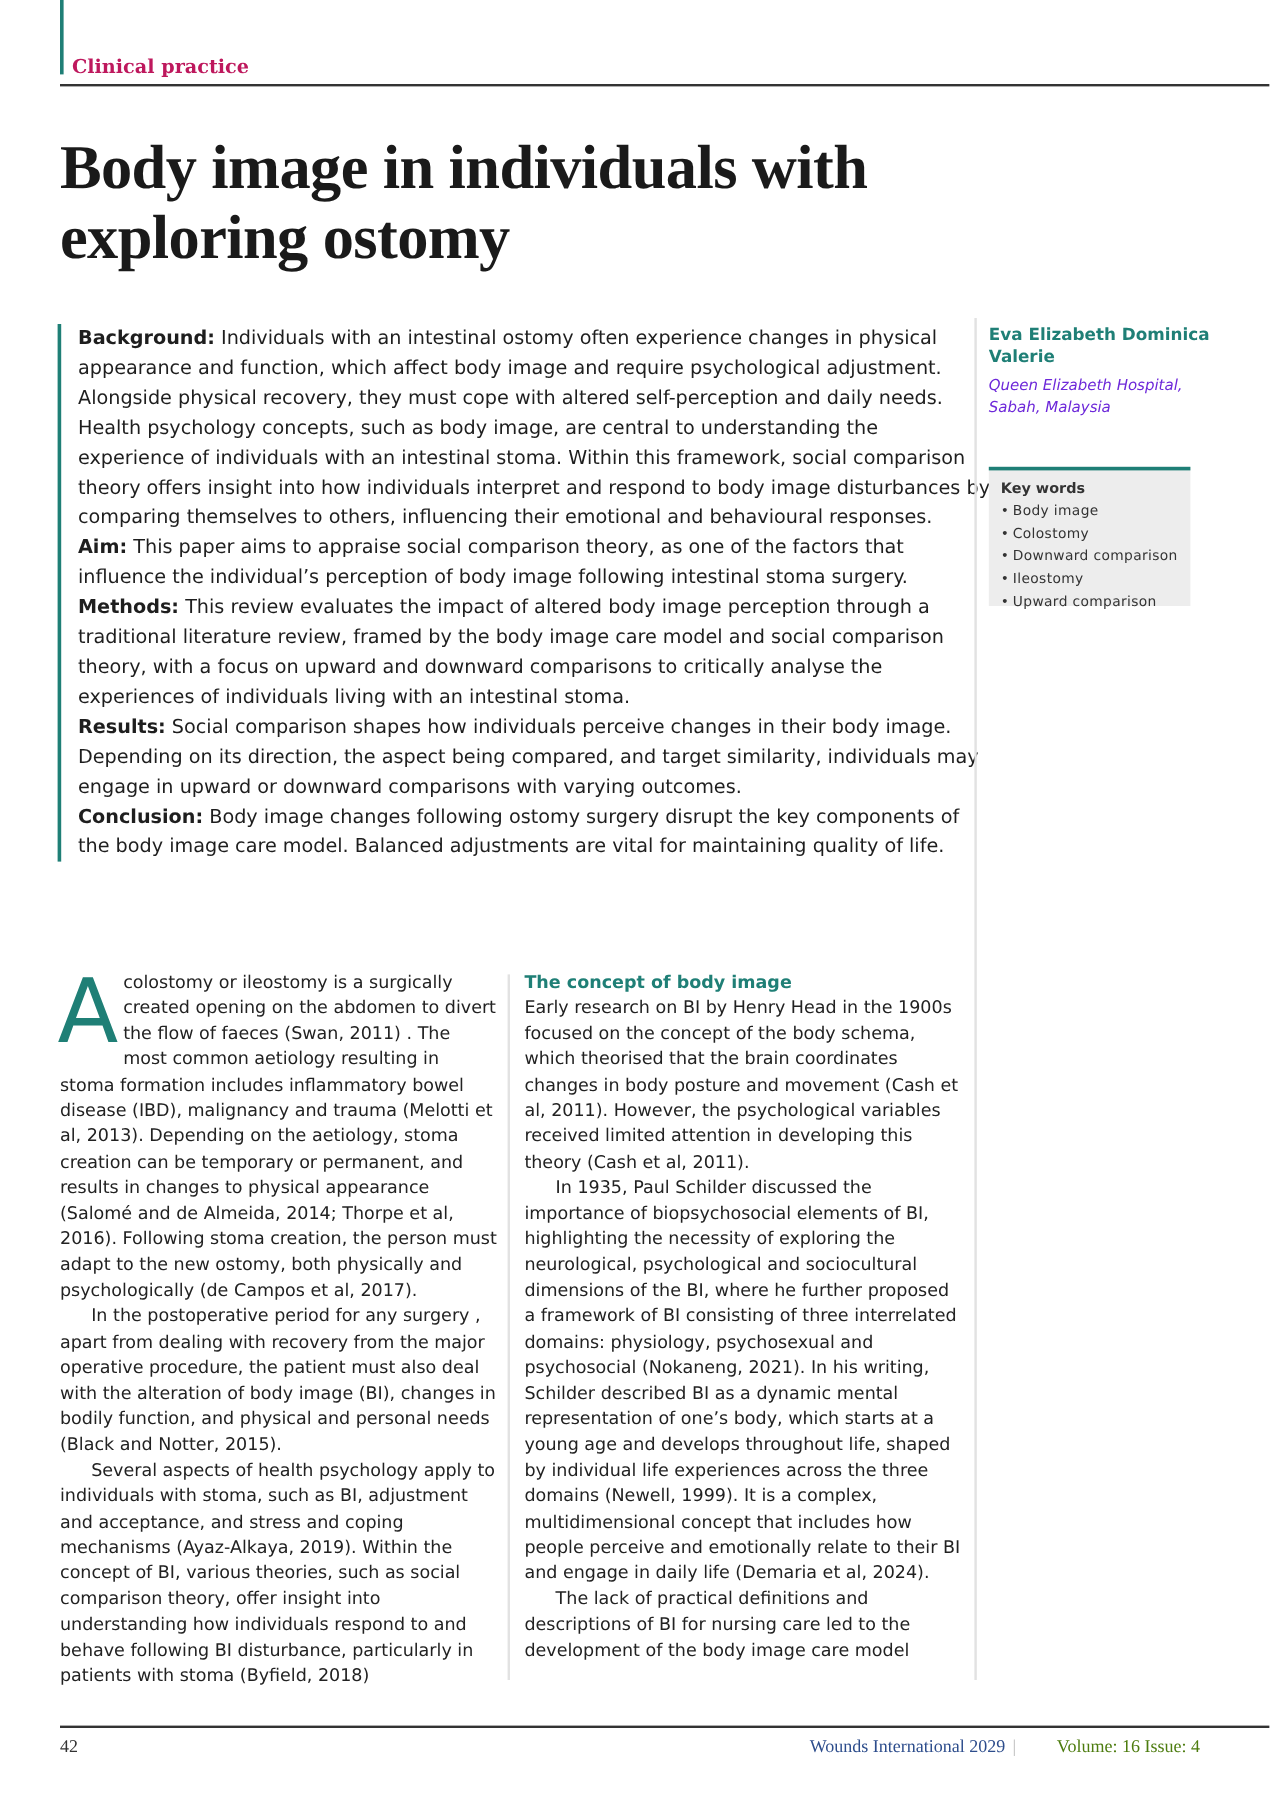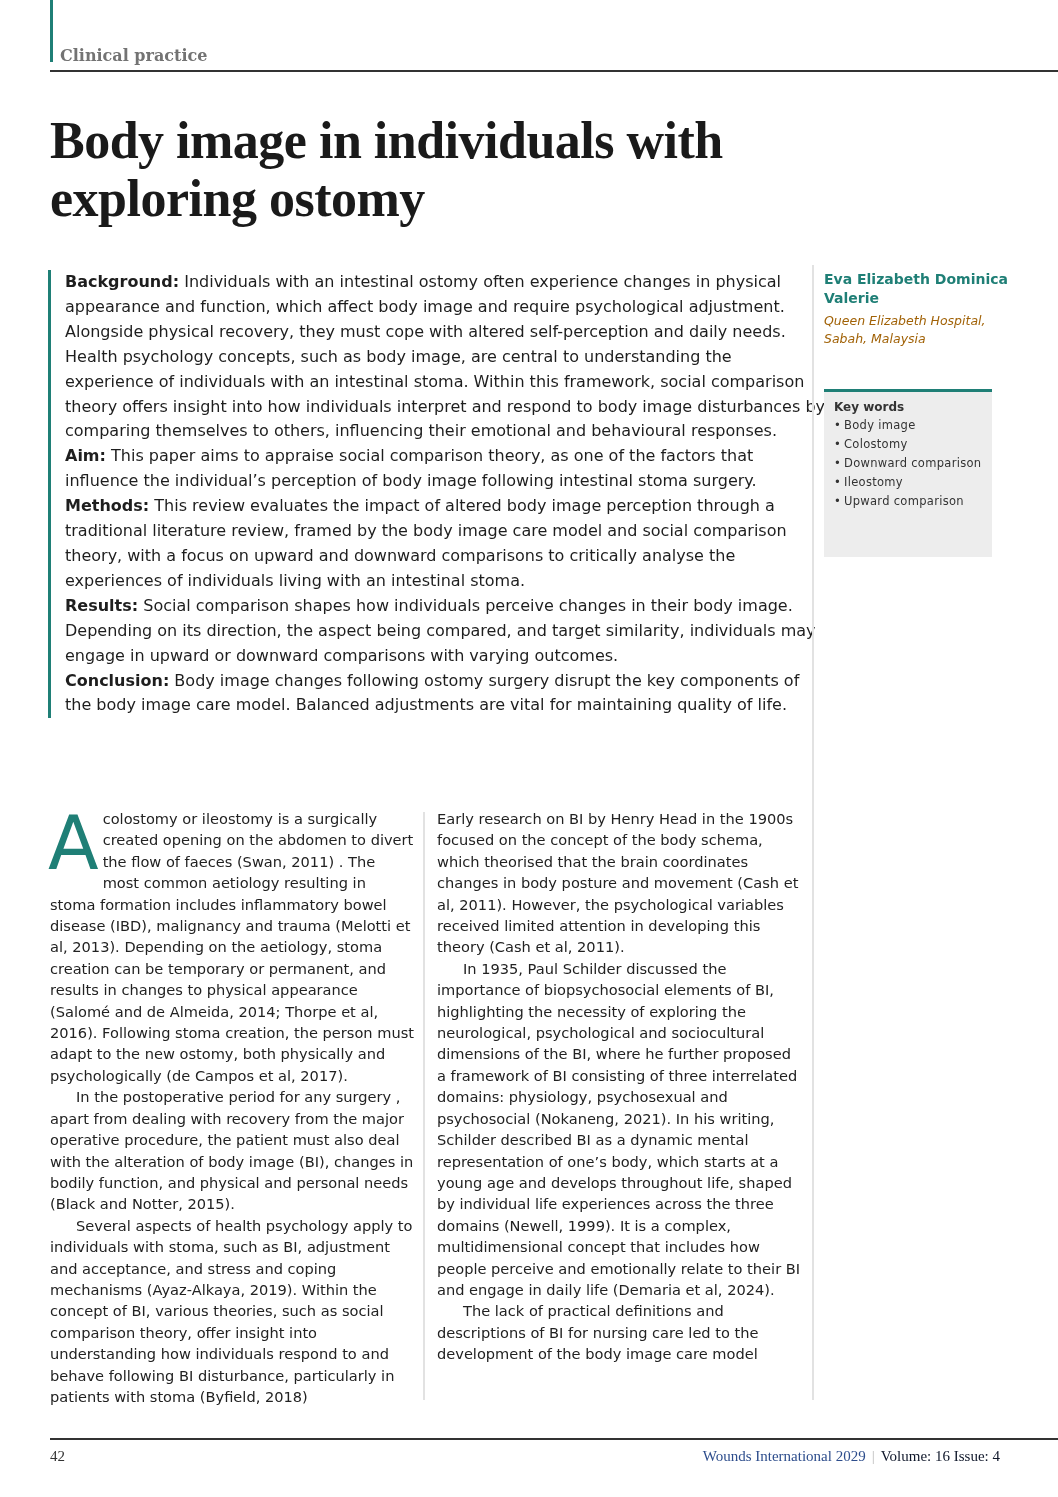--- a/index.html
+++ b/index.html
@@ -1,46 +1,46 @@
 <!DOCTYPE html>
 <html><head>
 <meta charset="utf-8">
 <style>
   html, body { margin:0; padding:0; background:#ffffff; }
   body { width:1058px; height:1497px; position:relative; overflow:hidden; font-family:"DejaVu Sans", sans-serif; color:#222; }
   #section-bar { position:absolute; left:50px; top:0; width:3px; height:62px; background:#1f7f76; }
-  #section-label { position:absolute; left:60px; top:46px; font-family:"DejaVu Serif", serif; font-weight:bold; font-size:16px; color:#737373;text-align:center; }
+  #section-label { position:absolute; left:60px; top:46px; font-family:"DejaVu Serif", serif; font-weight:bold; font-size:16px; color:#be185d;text-align:center; }
   #header-rule { position:absolute; left:50px; top:70px; width:1008px; height:1.5px; background:#333; }
   #title { position:absolute; left:50px; top:112px; width:760px; font-family:"Liberation Serif", serif; font-weight:bold; font-size:52px; line-height:58px; color:#1a1a1a; letter-spacing:-0.5px; margin:0; }
   #abstract { position:absolute; left:48px; top:270px; width:760px; border-left:3px solid #1f7f76; padding-left:14px; font-size:16px; line-height:24.9px; color:#1e1e1e; }
   #abstract p { margin:0; }
   #abstract b { font-weight:bold; }
   #sidebar-sep { position:absolute; left:812px; top:265px; width:2px; height:1135px; background:#e2e2e2; }
   #author { position:absolute; left:824px; top:270px; width:200px; }
   #author-name { font-weight:bold; font-size:14px; line-height:19px; color:#1f7f76; }
-  #author-aff { font-style:italic; font-size:12.5px; line-height:18px; color:#a16207; margin-top:4px; }
-  #keywords { position:absolute; left:824px; top:389px; width:168px; background:#ededed; border-top:3px solid #1f7f76; padding:8px 10px 8px 10px; box-sizing:border-box; height:168px; }
+  #author-aff { font-style:italic; font-size:12.5px; line-height:18px; color:#6d28d9; margin-top:4px; }
+  #keywords { position:absolute; left:824px; top:389px; width:168px; background:#ededed; border-top:3px solid #1f7f76; padding:8px 10px 8px 10px; box-sizing:border-box; height:116px; }
   #kw-title { font-weight:bold; font-size:12px; color:#333; margin-bottom:3px; }
   #kw-list { list-style:none; margin:0; padding:0; font-size:11.5px; line-height:16px; color:#333; letter-spacing:0.3px; }
   #kw-list li { position:relative; padding-left:10px; margin-bottom:3px; }
   #kw-list li::before { content:"•"; position:absolute; left:0; top:0; }
   .col { position:absolute; top:808px; font-size:14.6px; line-height:21.4px; color:#222; }
   .col p { margin:0; }
   .indent { text-indent:26px; }
   #col1 { left:50px; width:365px; }
   #col-sep { position:absolute; left:423px; top:812px; width:2px; height:588px; background:#e2e2e2; }
   #col2 { left:437px; width:365px; }
   #dropcap { float:left; font-size:74px; line-height:62px; color:#1f7f76; margin:4px 4px 0 -2px; font-family:"DejaVu Sans", sans-serif; }
   #col2-head { font-weight:bold; font-size:14.6px; color:#1f7f76; }
   #footer-rule { position:absolute; left:50px; top:1438px; width:1008px; height:1.5px; background:#333; }
   #page-num { position:absolute; left:50px; top:1448px; font-family:"Liberation Serif", serif; font-size:15px; color:#333; }
   #footer-right { position:absolute; right:58px; top:1448px; font-family:"Liberation Serif", serif; font-size:15px; }
   #journal { color:#2d4d8c; }
   #footer-sep { color:#bbb; margin:0 6px; }
-  #volume { color:#0f172a; }
+  #volume { color:#4d7c0f;margin-left:28px; }
 </style>
 </head>
 <body>
 
 <div id="section-bar"></div>
 <div id="section-label">Clinical practice</div>
 <div id="header-rule"></div>
 
 <h1 id="title">Body image in individuals with exploring ostomy</h1>
 
@@ -72,20 +72,21 @@
 
 <div id="col1" class="col">
   <p><span id="dropcap">A</span><span>colostomy or ileostomy  is a surgically created opening on the abdomen to divert the flow of faeces (Swan, 2011) . The most common aetiology resulting in stoma formation includes inflammatory bowel disease (IBD), malignancy and trauma (Melotti et al, 2013). Depending on the aetiology, stoma creation can be temporary or permanent, and results in changes to physical appearance (Salomé and de Almeida, 2014; Thorpe et al, 2016). Following stoma creation, the person must adapt to the new ostomy, both physically and psychologically (de Campos et al, 2017).</span></p>
   <p class="indent">In the postoperative period for any surgery , apart from dealing with recovery from the major operative procedure, the patient must also deal with the alteration of body image (BI), changes in bodily function, and physical and personal needs (Black and Notter, 2015).</p>
   <p class="indent">Several aspects of health psychology apply to individuals with stoma, such as BI, adjustment and acceptance, and stress and coping mechanisms (Ayaz-Alkaya, 2019). Within the concept of BI, various theories, such as social comparison theory, offer insight into understanding how individuals respond to and behave following BI disturbance, particularly in patients with stoma (Byfield, 2018)</p>
 </div>
 
 <div id="col-sep"></div>
 
 <div id="col2" class="col">
+  <div id="col2-head">The concept of body image</div>
   <p>Early research on BI by Henry Head in the 1900s focused on the concept of the body schema, which theorised that the brain coordinates changes in body posture and movement (Cash et al, 2011). However, the psychological variables received limited attention in developing this theory (Cash et al, 2011).</p>
   <p class="indent">In 1935, Paul Schilder discussed the importance of biopsychosocial elements of BI, highlighting the necessity of exploring the neurological, psychological and sociocultural dimensions of the BI, where he further proposed a framework of BI consisting of three interrelated domains: physiology, psychosexual and psychosocial (Nokaneng, 2021). In his writing, Schilder described BI as a dynamic mental representation of one’s body, which starts at a young age and develops throughout life, shaped by individual life experiences across the three domains (Newell, 1999). It is a complex, multidimensional concept that includes how people perceive and emotionally relate to their BI and engage in daily life (Demaria et al, 2024).</p>
   <p class="indent">The lack of practical definitions and descriptions of BI for nursing care led to the development of the body image care model</p>
 </div>
 
 <div id="footer-rule"></div>
 <div id="page-num">42</div>
 <div id="footer-right">
   <span id="journal">Wounds International 2029</span><span id="footer-sep">|</span><span id="volume">Volume: 16 Issue: 4</span>
 </div>

